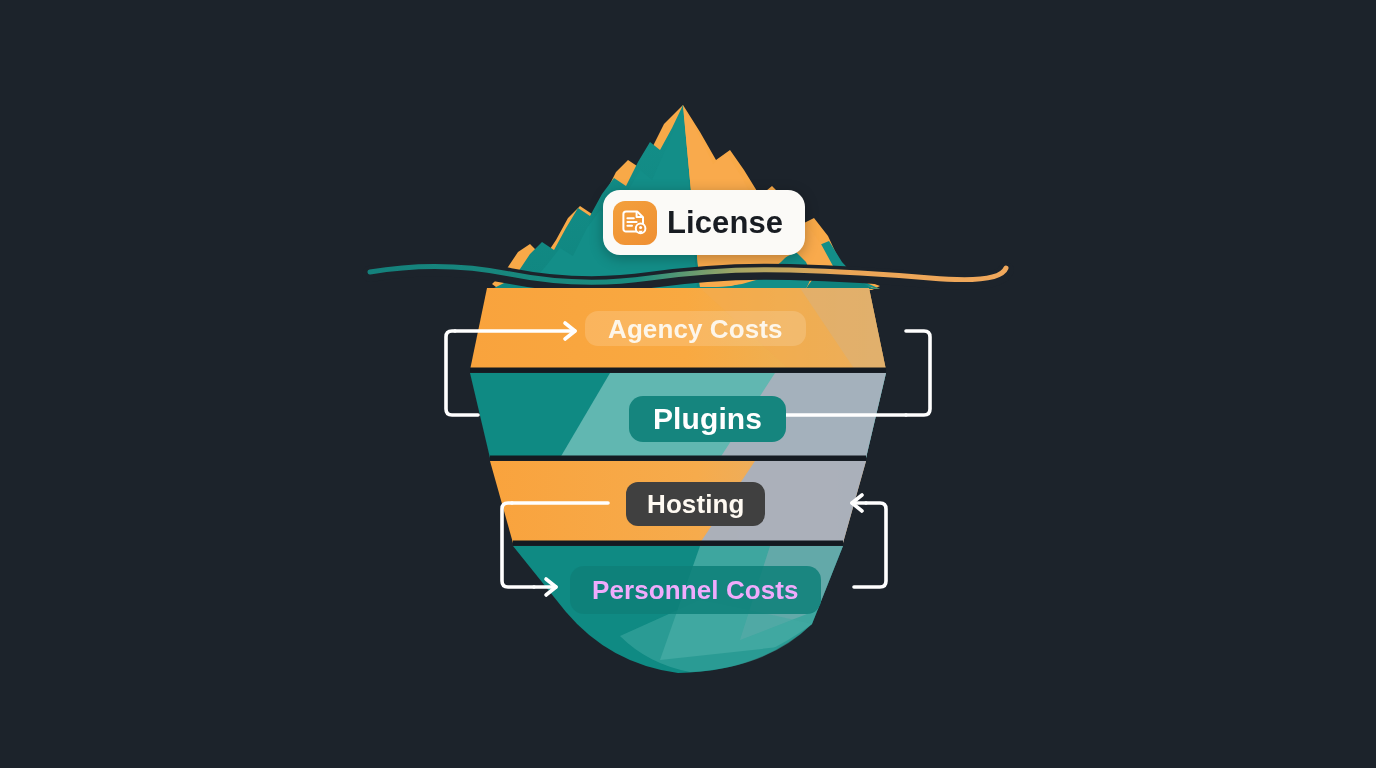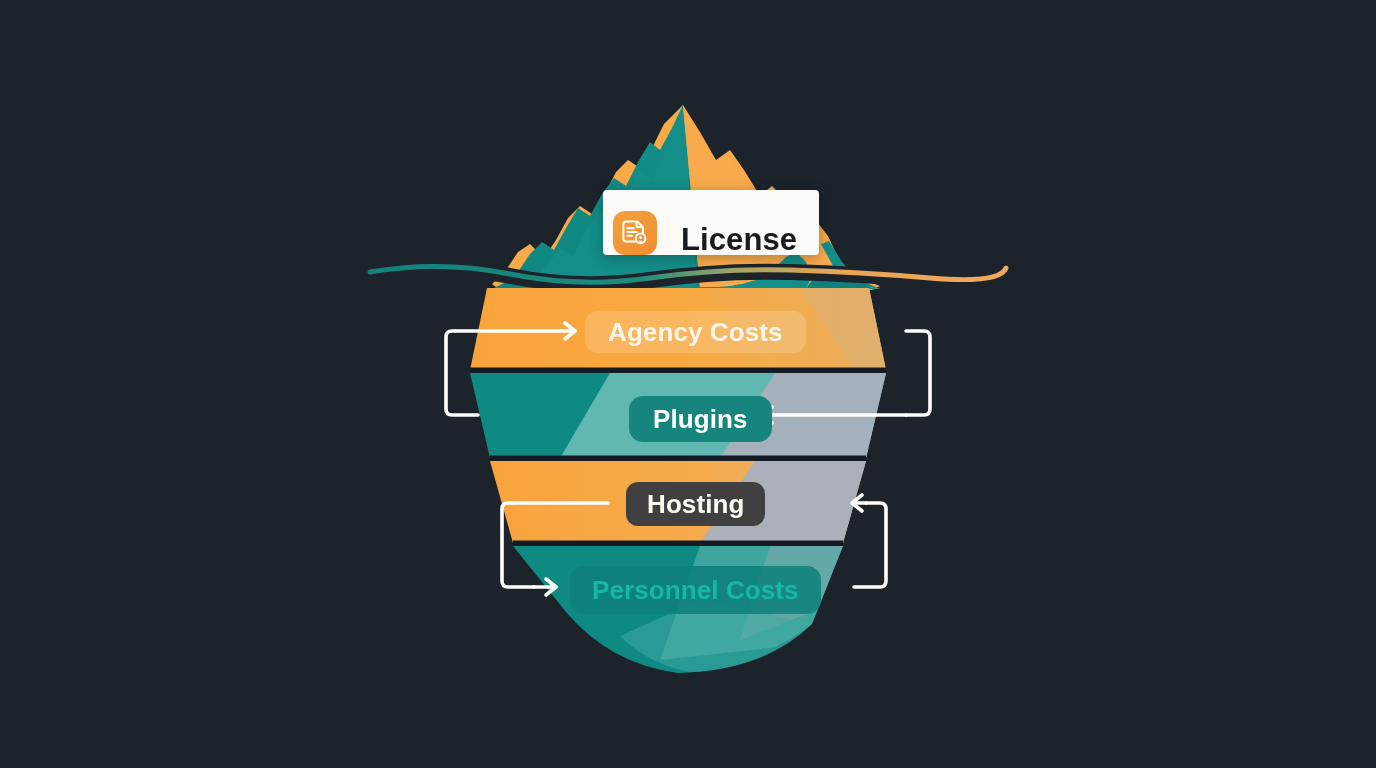--- a/index.html
+++ b/index.html
@@ -25,68 +25,67 @@
     letter-spacing:.1px;
     line-height:1;
     pointer-events:auto;
   }
 
   
   #license-card{
     left:603px; top:190px;
     height:65px;
     padding:0 22px 0 10px;
-    gap:24px;
-    border-radius:4px;
+    gap:10px;
+    border-radius:17px;
     background:#fbfaf7;
     box-shadow:0 3px 14px rgba(0,0,0,.28);
-    align-items:flex-end;
   }
   #license-icon{
     width:44px; height:44px;
     border-radius:12px;
     background:linear-gradient(145deg,#f3a03c 0%,#ef8f32 100%);
     display:flex; align-items:center; justify-content:center;
     flex:0 0 auto;
   }
   #license-label{
     font-size:31px; font-weight:700; color:#181c22;
   }
 
   
   #pill-agency{
     left:585px; top:311px;
-    height:42px; padding:0 23px;
+    height:35px; padding:0 23px;
     border-radius:13px;
     background:rgba(255,255,255,.16);
     color:#fdf6ea; font-size:26px;
   }
   
   #pill-plugins{
     left:629px; top:396px;
     height:46px; padding:12px 24px;
     border-radius:14px;
     background:#15857e;
-    color:#ffffff; font-size:26px;
+    color:#ffffff; font-size:30px;
   }
   
   #pill-hosting{
     left:626px; top:482px;
     height:44px; padding:0 21px;
     border-radius:12px;
     background:#404040;
     color:#fffaf2; font-size:26px;
   }
   
   #pill-personnel{
     left:570px; top:566px;
     height:48px; padding:0 22px;
     border-radius:14px;
     background:rgba(14,128,121,.86);
-    color:#14b8a6; font-size:26px;
+    color:#f0abfc; font-size:26px;
   }
 </style>
 </head>
 <body>
 
 <div id="stage">
 
   <svg id="scene" viewBox="0 0 1376 768" width="1376" height="768">
     <defs>
       <linearGradient id="gOrangeBand" x1="0" y1="0" x2="1" y2="0">

